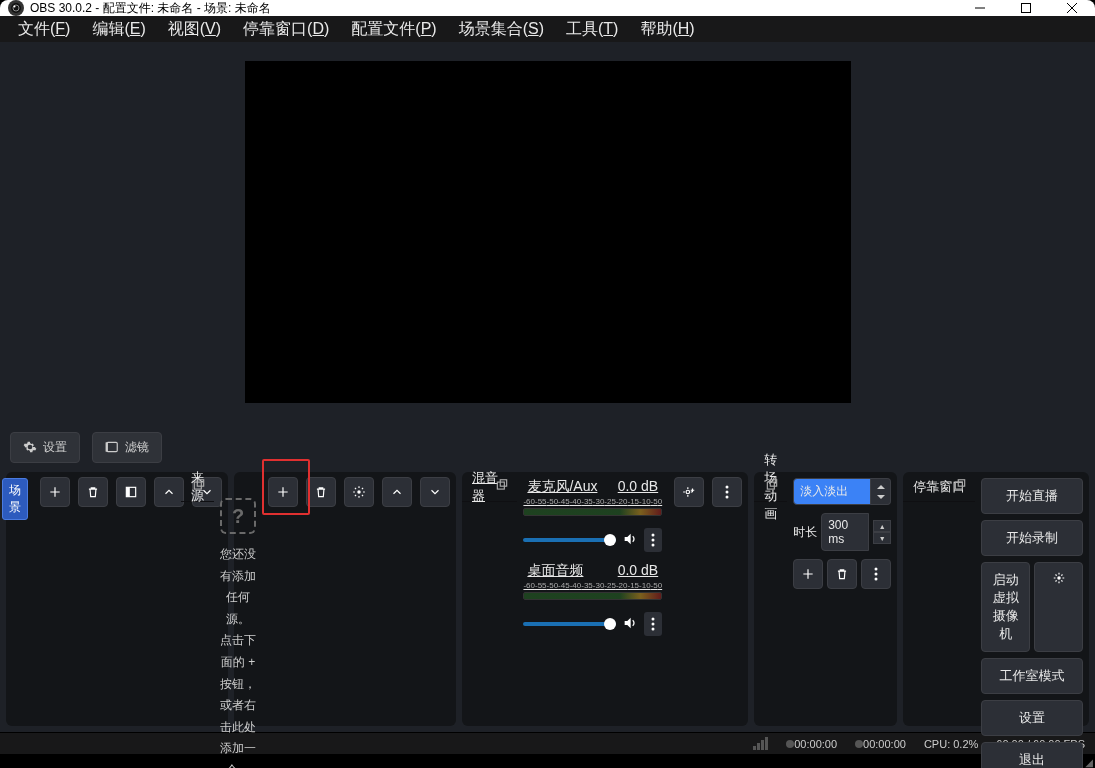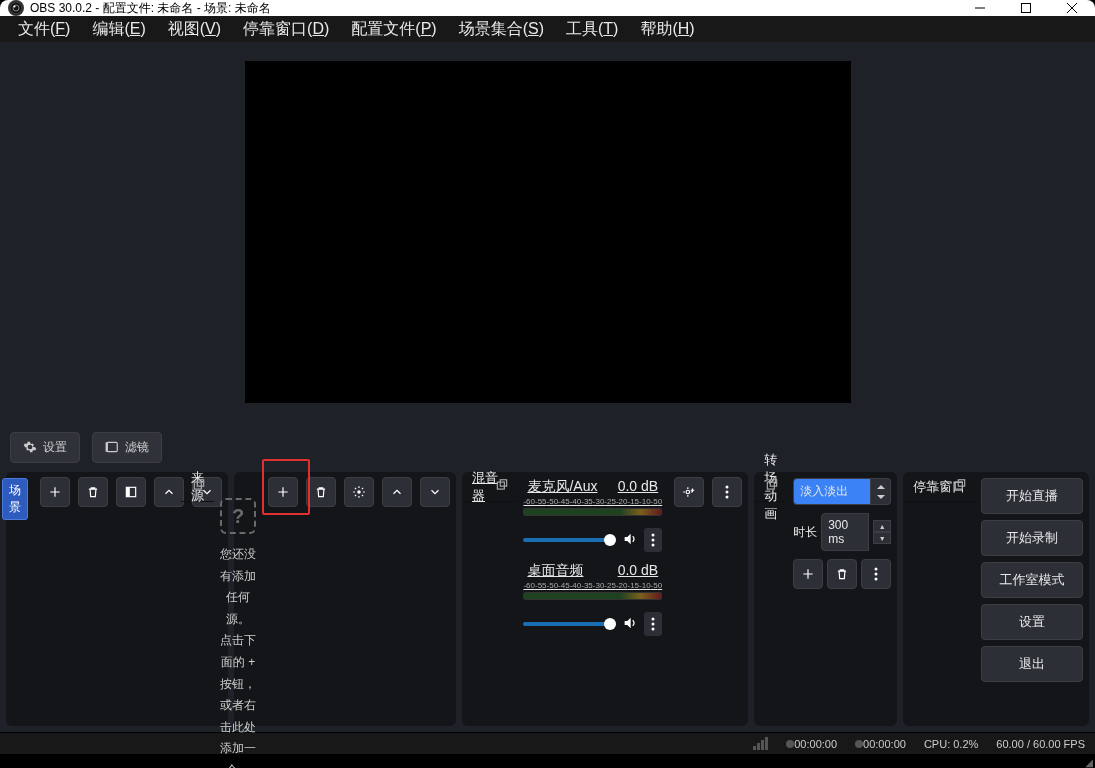--- a/index.html
+++ b/index.html
@@ -409,20 +409,27 @@
       <div class="dock-header">
           <span>停靠窗口</span>
         <span class="popout"><svg width="14" height="14" viewBox="0 0 24 24">
               <rect x="4" y="7" width="12" height="12" fill="none" stroke="#aaa" stroke-width="2"></rect>
               <rect x="9" y="3" width="11" height="11" fill="none" stroke="#aaa" stroke-width="2"></rect>
             </svg></span>
       </div>
       <div class="dock-body">
         <div class="ctrl-btn">开始直播</div>
         <div class="ctrl-btn">开始录制</div>
+        <div class="ctrl-row">
+          <div class="ctrl-btn">启动虚拟摄像机</div>
+          <div class="ctrl-btn ctrl-gear"><svg width="14" height="14" viewBox="0 0 24 24">
+                <circle cx="12" cy="12" r="3" fill="#fff"></circle>
+                <path fill="none" stroke="#fff" stroke-width="2" d="M12 3v3M12 18v3M3 12h3M18 12h3M6 6l2 2M16 16l2 2M18 6l-2 2M8 16l-2 2"></path>
+              </svg></div>
+        </div>
         <div class="ctrl-btn">工作室模式</div>
         <div class="ctrl-btn">设置</div>
         <div class="ctrl-btn">退出</div>
       </div>
     </div>
   </div>
 </div>
 
 <div class="statusbar">
   <div class="status-item">

